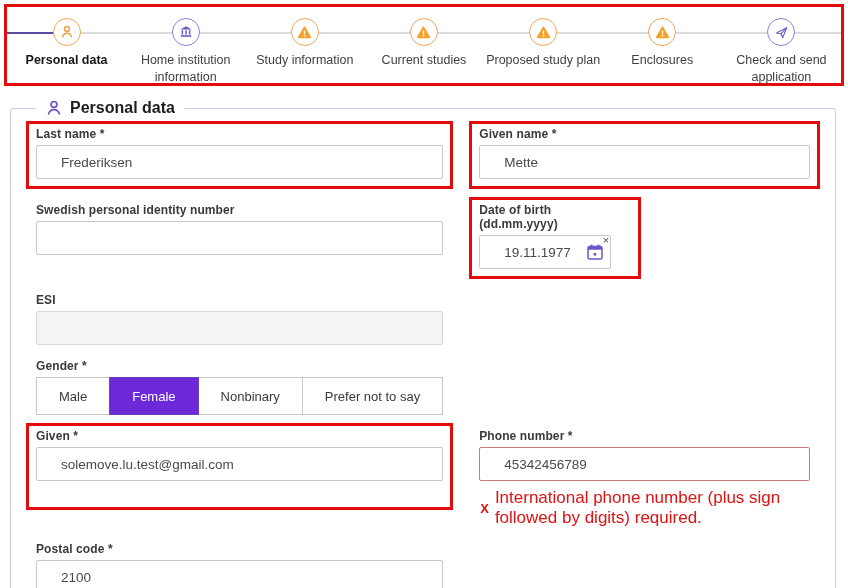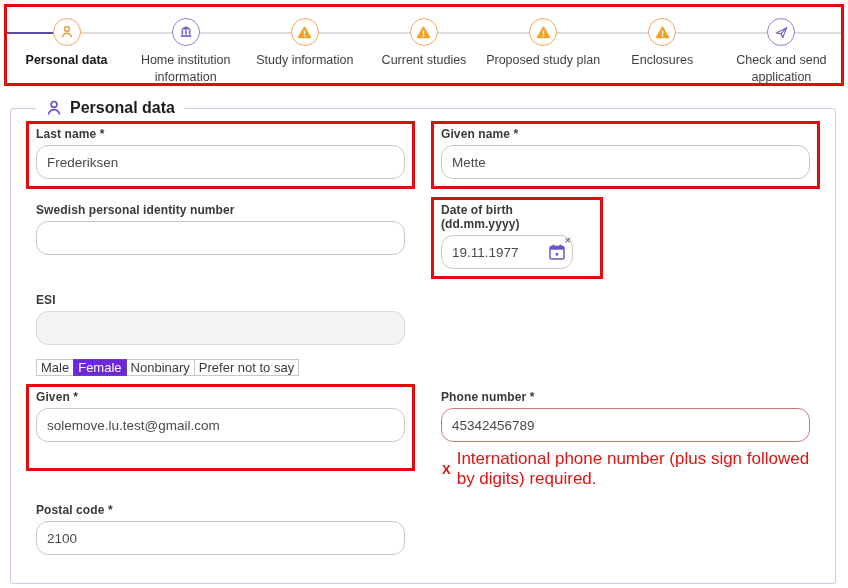--- a/index.html
+++ b/index.html
@@ -64,22 +64,22 @@
   .cell.hl { border: 3px solid #e30b0b; padding: 3px 7px 7px 7px; }
   .cell.hl.tall { padding-bottom: 26px; }
   .cell.hl.fit { width: 172px; }
 
   .field-label {
     display: block; font-size: 12px; font-weight: 600;
     color: #3a3a3a; margin-bottom: 4px; letter-spacing: .1px;
   }
   input.text {
     width: 100%; height: 34px;
-    border: 1px solid #c8c8c8; border-radius: 12px;
-    padding: 0 10px; font-size: 13.5px; color: #4a4a4a;
+    border: 1px solid #c8c8c8; border-radius: 2px;
+    padding: 0 24px; font-size: 13.5px; color: #4a4a4a;
     font-family: "Liberation Sans", sans-serif;
     background: #fff; outline: none;
   }
   input.text:disabled { background: #f4f4f4; border-color: #d9d9d9; }
   input.text.err { border-color: #c97b7b; }
 
   
   .date-wrap { position: relative; width: 132px; }
   .date-wrap input.text { padding-right: 34px; }
   .cal-btn {
@@ -88,21 +88,21 @@
   }
   .date-clear {
     position: absolute; right: 0px; top: -1px;
     font-size: 11px; color: #4a4a4a; cursor: pointer; line-height: 1;
     padding: 1px 2px;
   }
 
   
   .seg { display: flex; }
   .seg .seg-btn {
-    height: 17px; padding: 0 4px; background: #fff;
+    height: 38px; padding: 0 22px; background: #fff;
     border: 1px solid #c8c8c8; color: #3a3a3a;
     font-size: 13px; font-family: "Liberation Sans", sans-serif;
     margin-left: -1px; cursor: pointer; white-space: nowrap;
   }
   .seg .seg-btn:first-child { margin-left: 0; }
   .seg .seg-btn.selected {
     background: #6d28d9; border-color: #6641b0; color: #fff; position: relative; z-index: 1;
   }
 
   
@@ -246,20 +246,21 @@
       </div>
     </div>
 
     <div class="cell">
       <label class="field-label">ESI</label>
       <input class="text" type="text" disabled="" value="" style="">
     </div>
     <div class="spacer-cell"></div>
 
     <div class="cell">
+      <label class="field-label">Gender *</label>
       <div class="seg">
         <button class="seg-btn">Male</button>
         <button class="seg-btn selected">Female</button>
         <button class="seg-btn">Nonbinary</button>
         <button class="seg-btn">Prefer not to say</button>
       </div>
     </div>
     <div class="spacer-cell"></div>
 
     <div class="cell hl tall">

